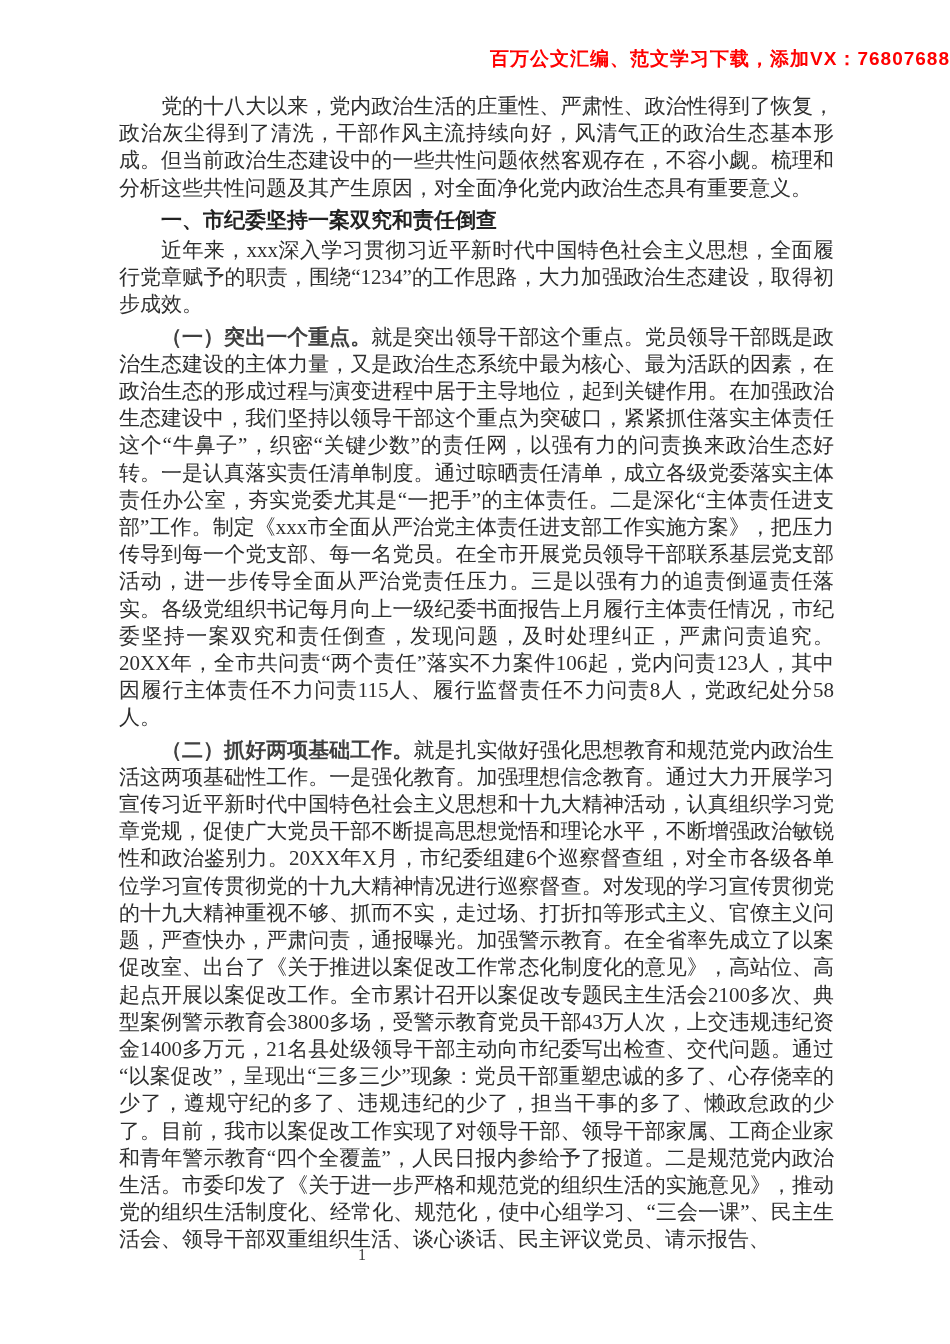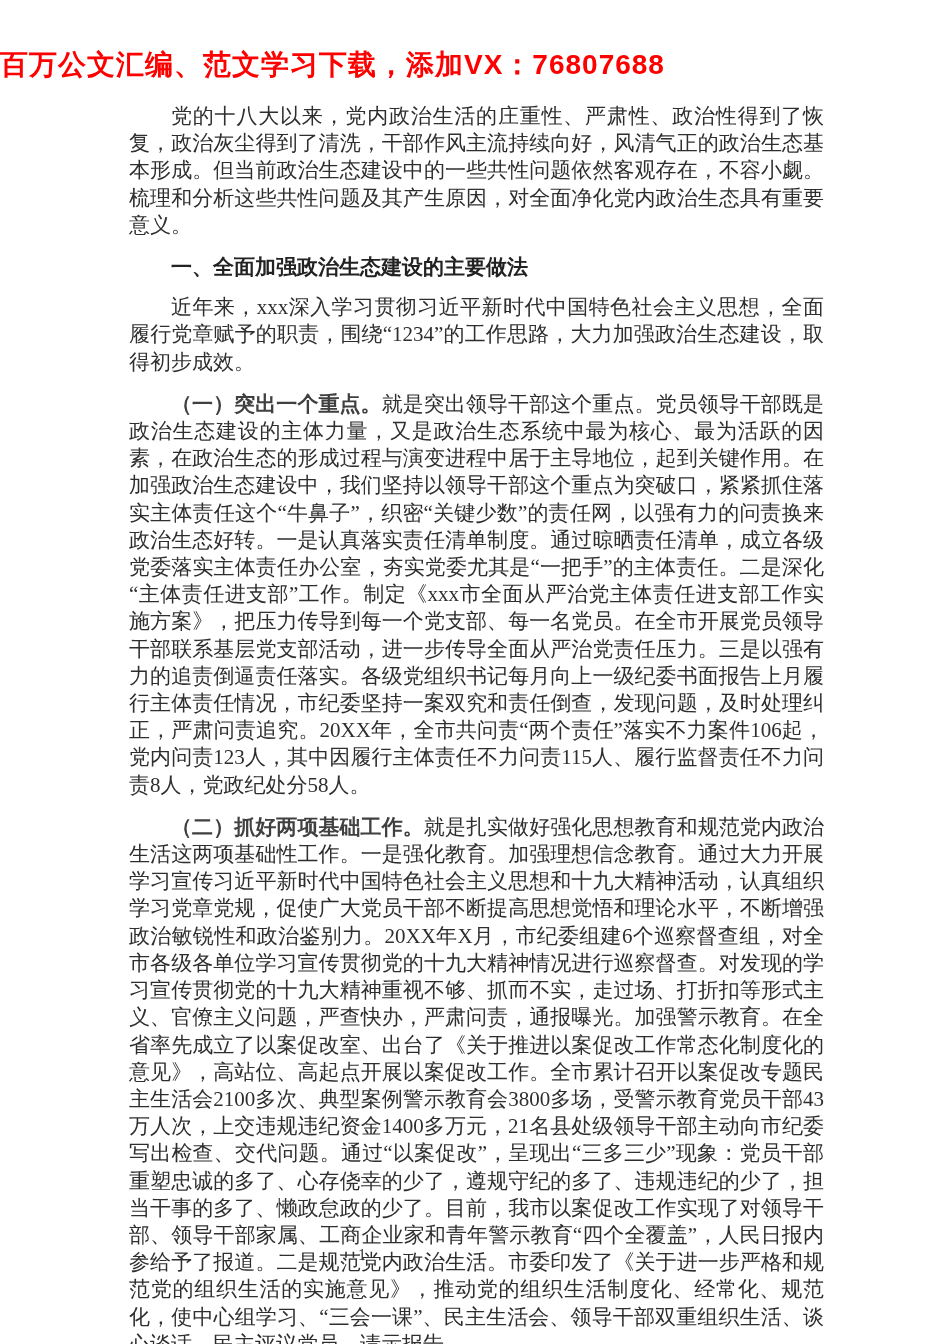--- a/index.html
+++ b/index.html
@@ -14,39 +14,39 @@
     background: #ffffff;
     overflow: hidden;
     font-family: "Liberation Serif", "DejaVu Serif", serif;
     color: #2e2e2e;
   }
   .promo-header {
     position: absolute;
     top: 46px;
     left: 0;
     width: 100%;
-    text-align: left;
+    text-align: right;
     font-family: "Liberation Sans", "DejaVu Sans", sans-serif;
     font-weight: 700;
-    font-size: 28px;
+    font-size: 19px;
     letter-spacing: 1px;
     color: #fe0000;
   }
   .doc-body {
     position: absolute;
     top: 89px;
     left: 115px;
     width: 723px;
     font-size: 21px;
     line-height: 27.2px;
     text-align: justify;
     text-justify: inter-ideograph;
   }
   .para {
-    margin: 14px;
+    margin: 4px;
     padding: 0;
     text-indent: 2em;
   }
   .section-heading {
     font-weight: 700;
     font-family: "Liberation Sans", "DejaVu Sans", sans-serif;
     color: #222222;
   }
   .lead-bold {
     font-weight: 700;
@@ -68,21 +68,21 @@
 <body>
 
 <div class="page">
 
   <div class="promo-header">百万公文汇编、范文学习下载，添加VX：76807688</div>
 
   <div class="doc-body">
 
     <p class="para">党的十八大以来，党内政治生活的庄重性、严肃性、政治性得到了恢复，政治灰尘得到了清洗，干部作风主流持续向好，风清气正的政治生态基本形成。但当前政治生态建设中的一些共性问题依然客观存在，不容小觑。梳理和分析这些共性问题及其产生原因，对全面净化党内政治生态具有重要意义。</p>
 
-    <p class="para section-heading">一、全面加强政治生态建设的主要做法</p>
+    <p class="para section-heading">一、市纪委坚持一案双究和责任倒查</p>
 
     <p class="para">近年来，xxx深入学习贯彻习近平新时代中国特色社会主义思想，全面履行党章赋予的职责，围绕“1234”的工作思路，大力加强政治生态建设，取得初步成效。</p>
 
     <p class="para"><span class="lead-bold">（一）突出一个重点。</span><span>就是突出领导干部这个重点。党员领导干部既是政治生态建设的主体力量，又是政治生态系统中最为核心、最为活跃的因素，在政治生态的形成过程与演变进程中居于主导地位，起到关键作用。在加强政治生态建设中，我们坚持以领导干部这个重点为突破口，紧紧抓住落实主体责任这个“牛鼻子”，织密“关键少数”的责任网，以强有力的问责换来政治生态好转。一是认真落实责任清单制度。通过晾晒责任清单，成立各级党委落实主体责任办公室，夯实党委尤其是“一把手”的主体责任。二是深化“主体责任进支部”工作。制定《xxx市全面从严治党主体责任进支部工作实施方案》，把压力传导到每一个党支部、每一名党员。在全市开展党员领导干部联系基层党支部活动，进一步传导全面从严治党责任压力。三是以强有力的追责倒逼责任落实。各级党组织书记每月向上一级纪委书面报告上月履行主体责任情况，市纪委坚持一案双究和责任倒查，发现问题，及时处理纠正，严肃问责追究。20XX年，全市共问责“两个责任”落实不力案件106起，党内问责123人，其中因履行主体责任不力问责115人、履行监督责任不力问责8人，党政纪处分58人。</span></p>
 
     <p class="para"><span class="lead-bold">（二）抓好两项基础工作。</span><span>就是扎实做好强化思想教育和规范党内政治生活这两项基础性工作。一是强化教育。加强理想信念教育。通过大力开展学习宣传习近平新时代中国特色社会主义思想和十九大精神活动，认真组织学习党章党规，促使广大党员干部不断提高思想觉悟和理论水平，不断增强政治敏锐性和政治鉴别力。20XX年X月，市纪委组建6个巡察督查组，对全市各级各单位学习宣传贯彻党的十九大精神情况进行巡察督查。对发现的学习宣传贯彻党的十九大精神重视不够、抓而不实，走过场、打折扣等形式主义、官僚主义问题，严查快办，严肃问责，通报曝光。加强警示教育。在全省率先成立了以案促改室、出台了《关于推进以案促改工作常态化制度化的意见》，高站位、高起点开展以案促改工作。全市累计召开以案促改专题民主生活会2100多次、典型案例警示教育会3800多场，受警示教育党员干部43万人次，上交违规违纪资金1400多万元，21名县处级领导干部主动向市纪委写出检查、交代问题。通过“以案促改”，呈现出“三多三少”现象：党员干部重塑忠诚的多了、心存侥幸的少了，遵规守纪的多了、违规违纪的少了，担当干事的多了、懒政怠政的少了。目前，我市以案促改工作实现了对领导干部、领导干部家属、工商企业家和青年警示教育“四个全覆盖”，人民日报内参给予了报道。二是规范党内政治生活。市委印发了《关于进一步严格和规范党的组织生活的实施意见》，推动党的组织生活制度化、经常化、规范化，使中心组学习、“三会一课”、民主生活会、领导干部双重组织生活、谈心谈话、民主评议党员、请示报告、</span></p>
 
   </div>
 
   <div class="page-number">1</div>

